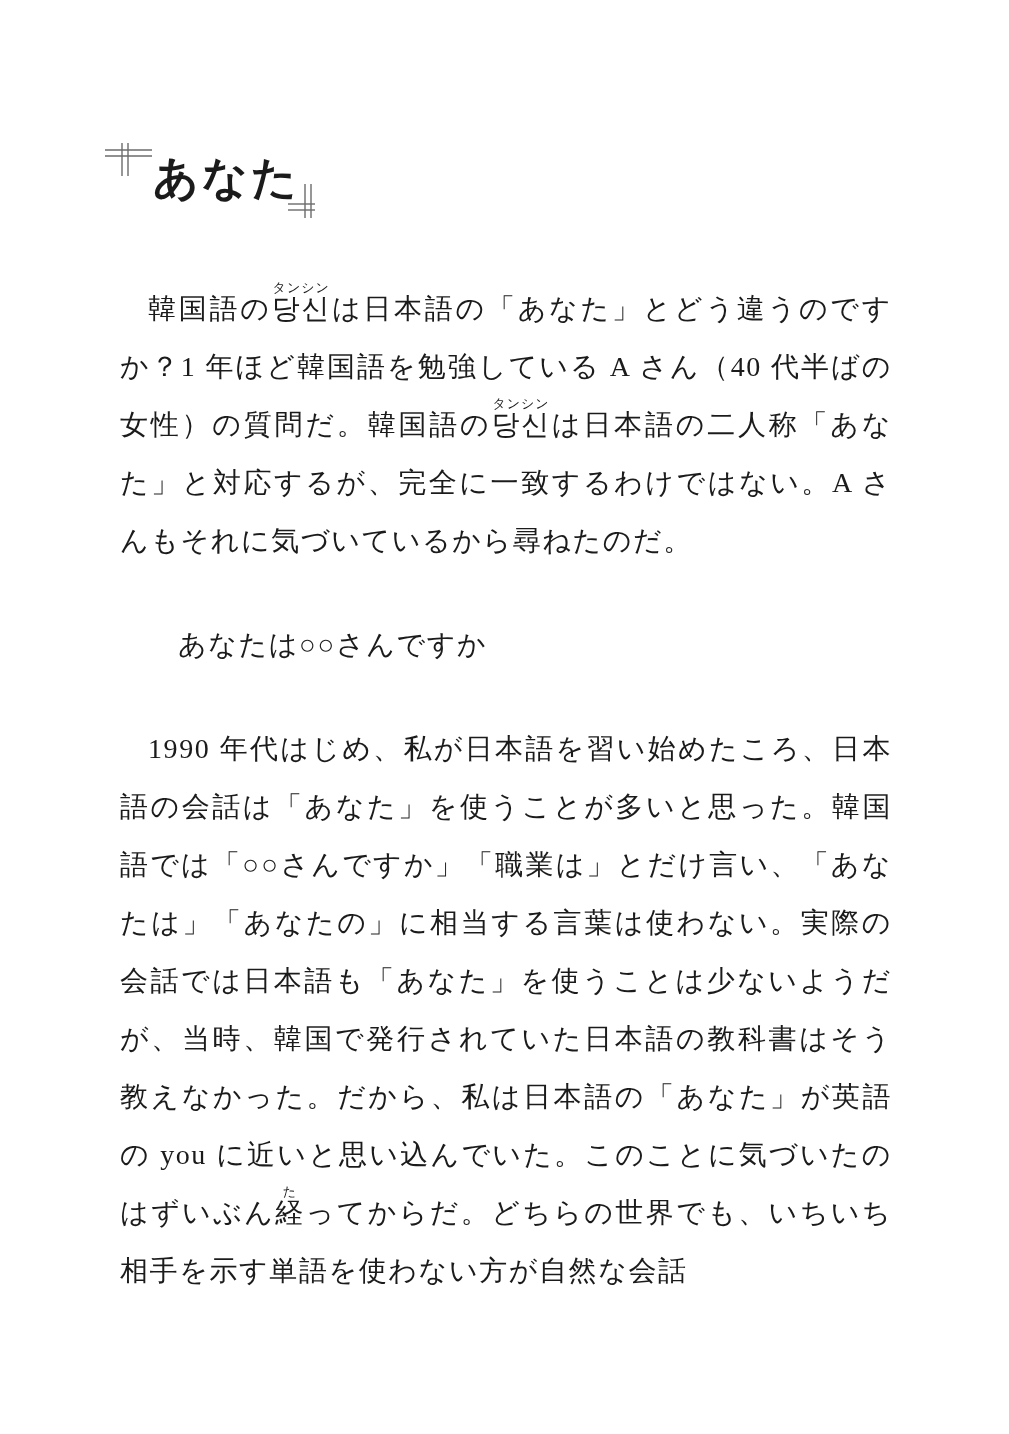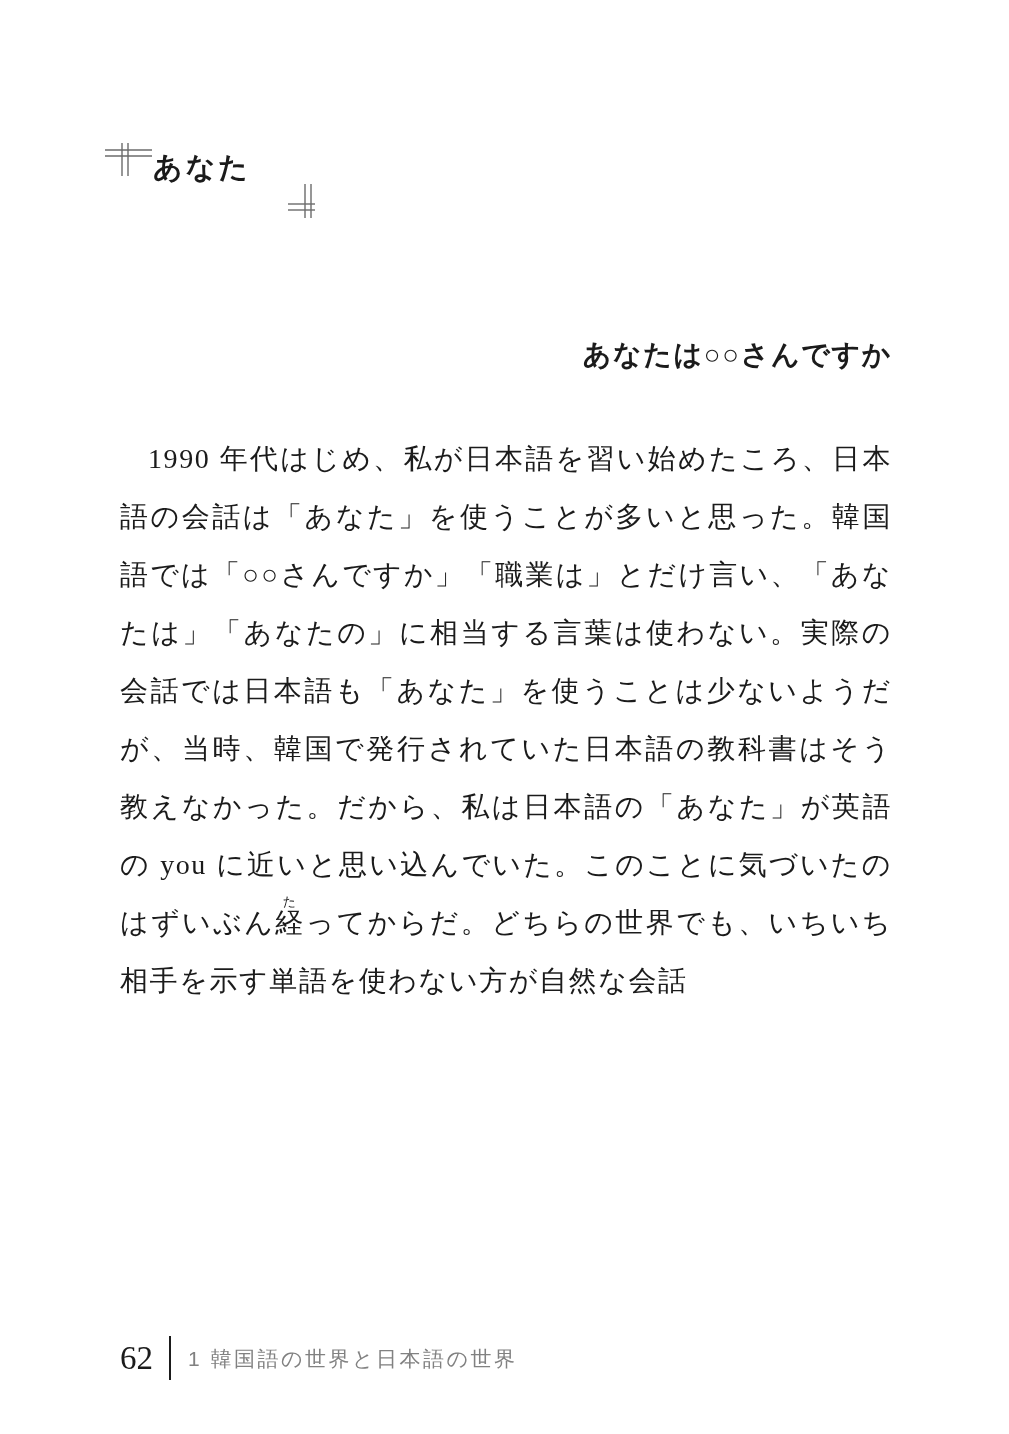--- a/index.html
+++ b/index.html
@@ -22,21 +22,21 @@
   .title-marks {
     position: absolute;
     left: 100px; top: 138px;
   }
   h1.page-title {
     position: absolute;
     left: 153px; top: 148px;
     margin: 0;
     font-family: "Liberation Sans", "DejaVu Sans", sans-serif;
     font-weight: 700;
-    font-size: 29px;
+    font-size: 45px;
     letter-spacing: 3px;
     color: var(--ink, #1b1b1b);
   }
 
   
   .body-text {
     position: absolute;
     left: 120px; top: 280px;
     width: 772px;
     font-size: 28px;
@@ -53,23 +53,22 @@
   ruby { ruby-align: center; }
   rt {
     font-size: 13px;
     letter-spacing: 1px;
     line-height: 1;
     font-family: inherit;
   }
   .example-block {
     margin: 46px 0 46px 0;
     padding-left: 58px;
-    text-align: right;
+    text-align: left;
     text-indent: 0;
-    font-weight: bold;
   }
   .example-line { text-indent: 0; }
 
   
   .page-footer {
     position: absolute;
     left: 120px; top: 1336px;
     display: flex;
     align-items: center;
   }
@@ -109,25 +108,21 @@
         <line x1="205" y1="46" x2="205" y2="80"></line>
         <line x1="211" y1="46" x2="211" y2="80"></line>
         <line x1="188" y1="66" x2="215" y2="66"></line>
         <line x1="188" y1="72" x2="215" y2="72"></line>
       </g>
     </svg>
     <h1 class="page-title">あなた</h1>
   </div>
 
   <div class="body-text" id="body-text">
+      <p class="para">韓国語の<ruby>당신<rt>タンシン</rt></ruby>は日本語の「あなた」とどう違うのですか？1 年ほど韓国語を勉強している A さん（40 代半ばの女性）の質問だ。韓国語の<ruby>당신<rt>タンシン</rt></ruby>は日本語の二人称「あなた」と対応するが、完全に一致するわけではない。A さんもそれに気づいているから尋ねたのだ。</p>
       <div class="example-block">
         <div class="example-line">あなたは○○さんですか</div>
       </div>
       <p class="para">1990 年代はじめ、私が日本語を習い始めたころ、日本語の会話は「あなた」を使うことが多いと思った。韓国語では「○○さんですか」「職業は」とだけ言い、「あなたは」「あなたの」に相当する言葉は使わない。実際の会話では日本語も「あなた」を使うことは少ないようだが、当時、韓国で発行されていた日本語の教科書はそう教えなかった。だから、私は日本語の「あなた」が英語の you に近いと思い込んでいた。このことに気づいたのはずいぶん<ruby>経<rt>た</rt></ruby>ってからだ。どちらの世界でも、いちいち相手を示す単語を使わない方が自然な会話</p>
     </div>
 
-  <div class="page-footer">
-    <span class="page-number">62</span>
-    <span class="footer-divider"></span>
-    <span class="footer-chapter">1 韓国語の世界と日本語の世界</span>
-  </div>
 
 </div>
 
 </body></html>

